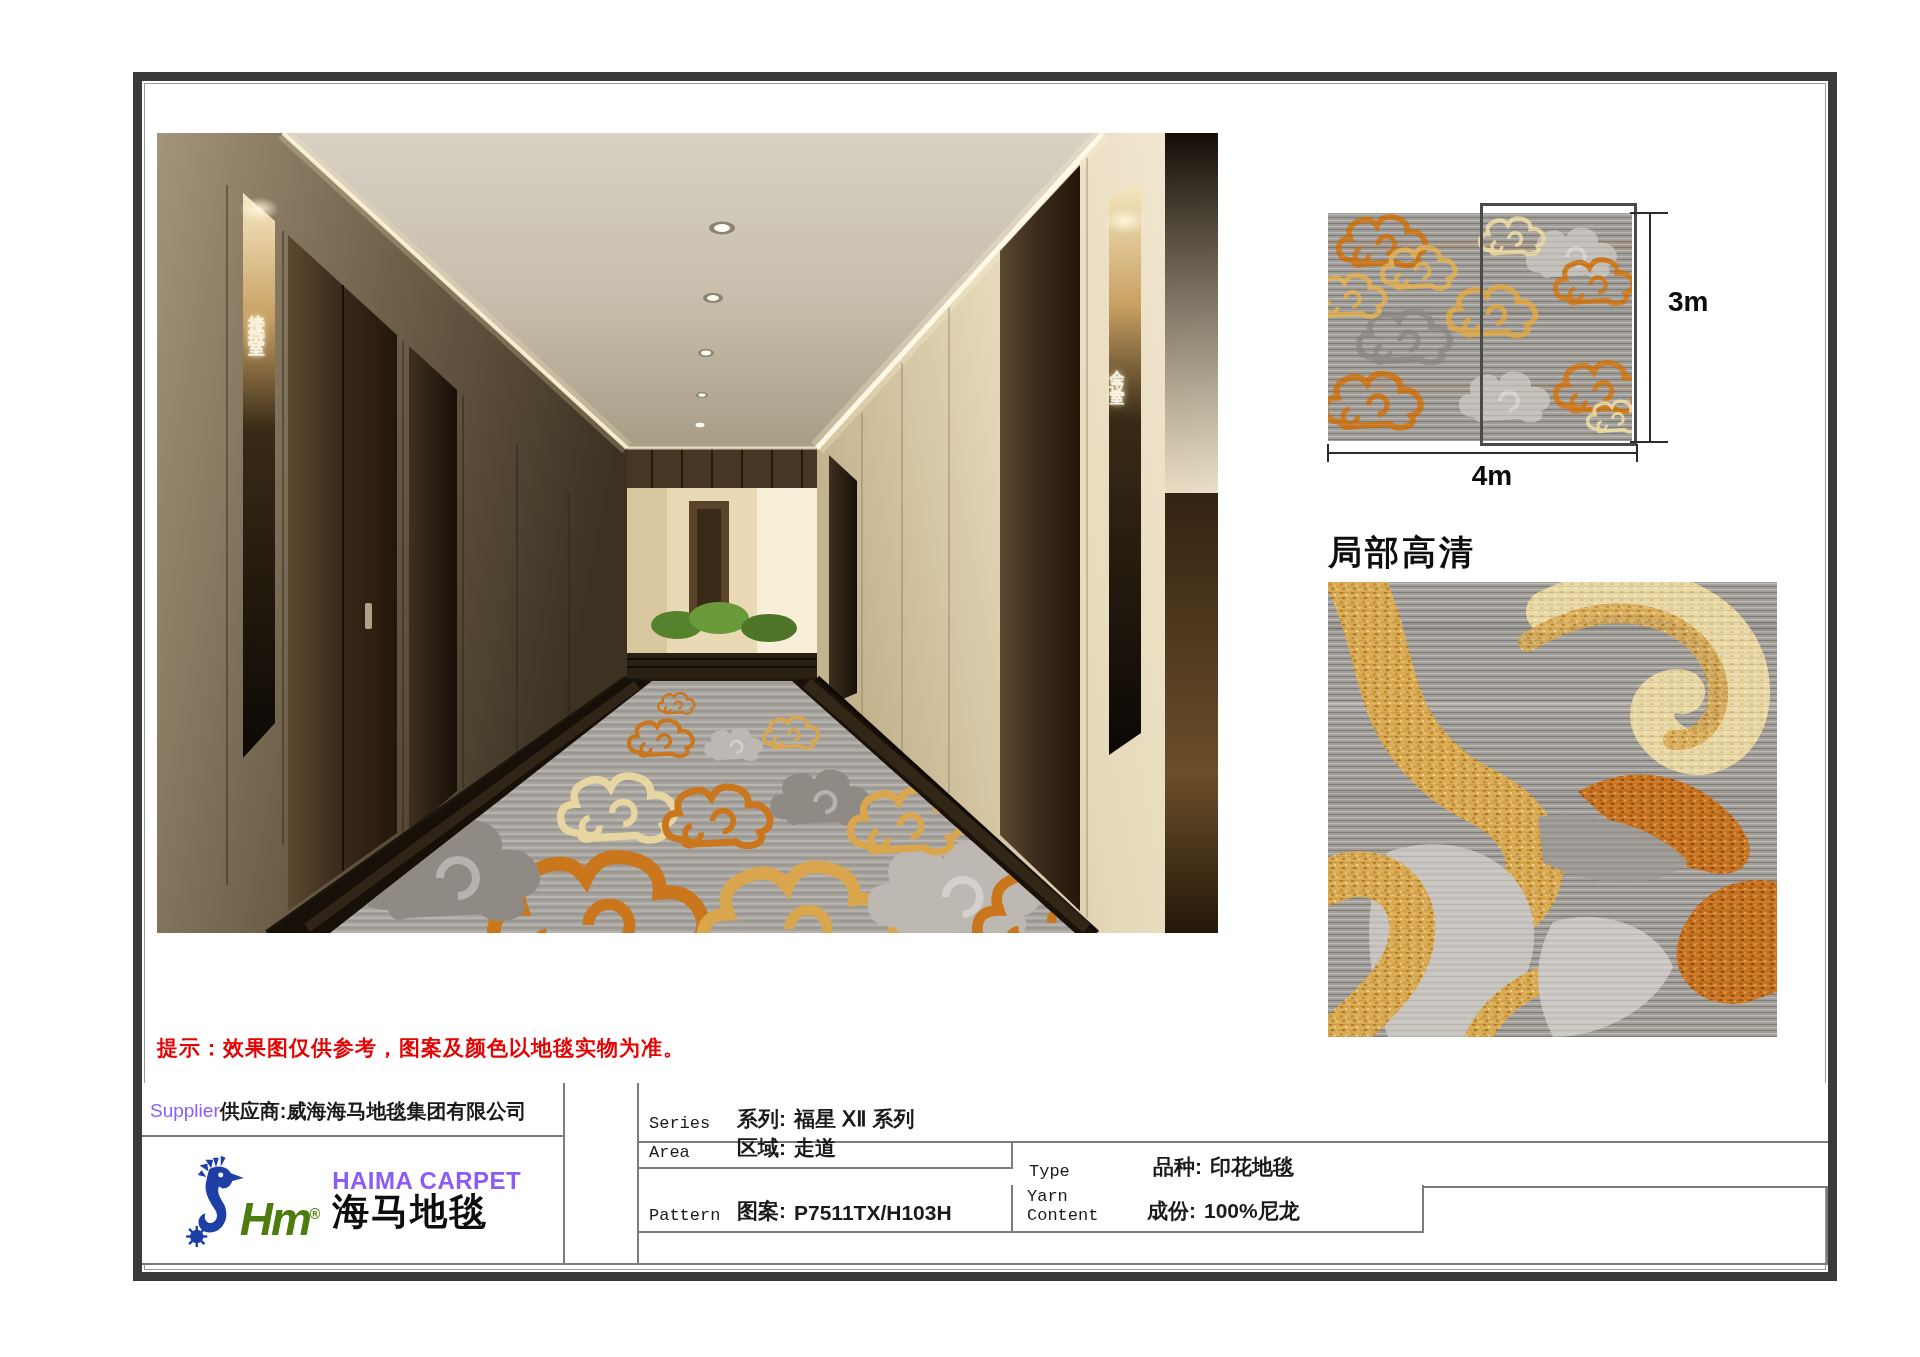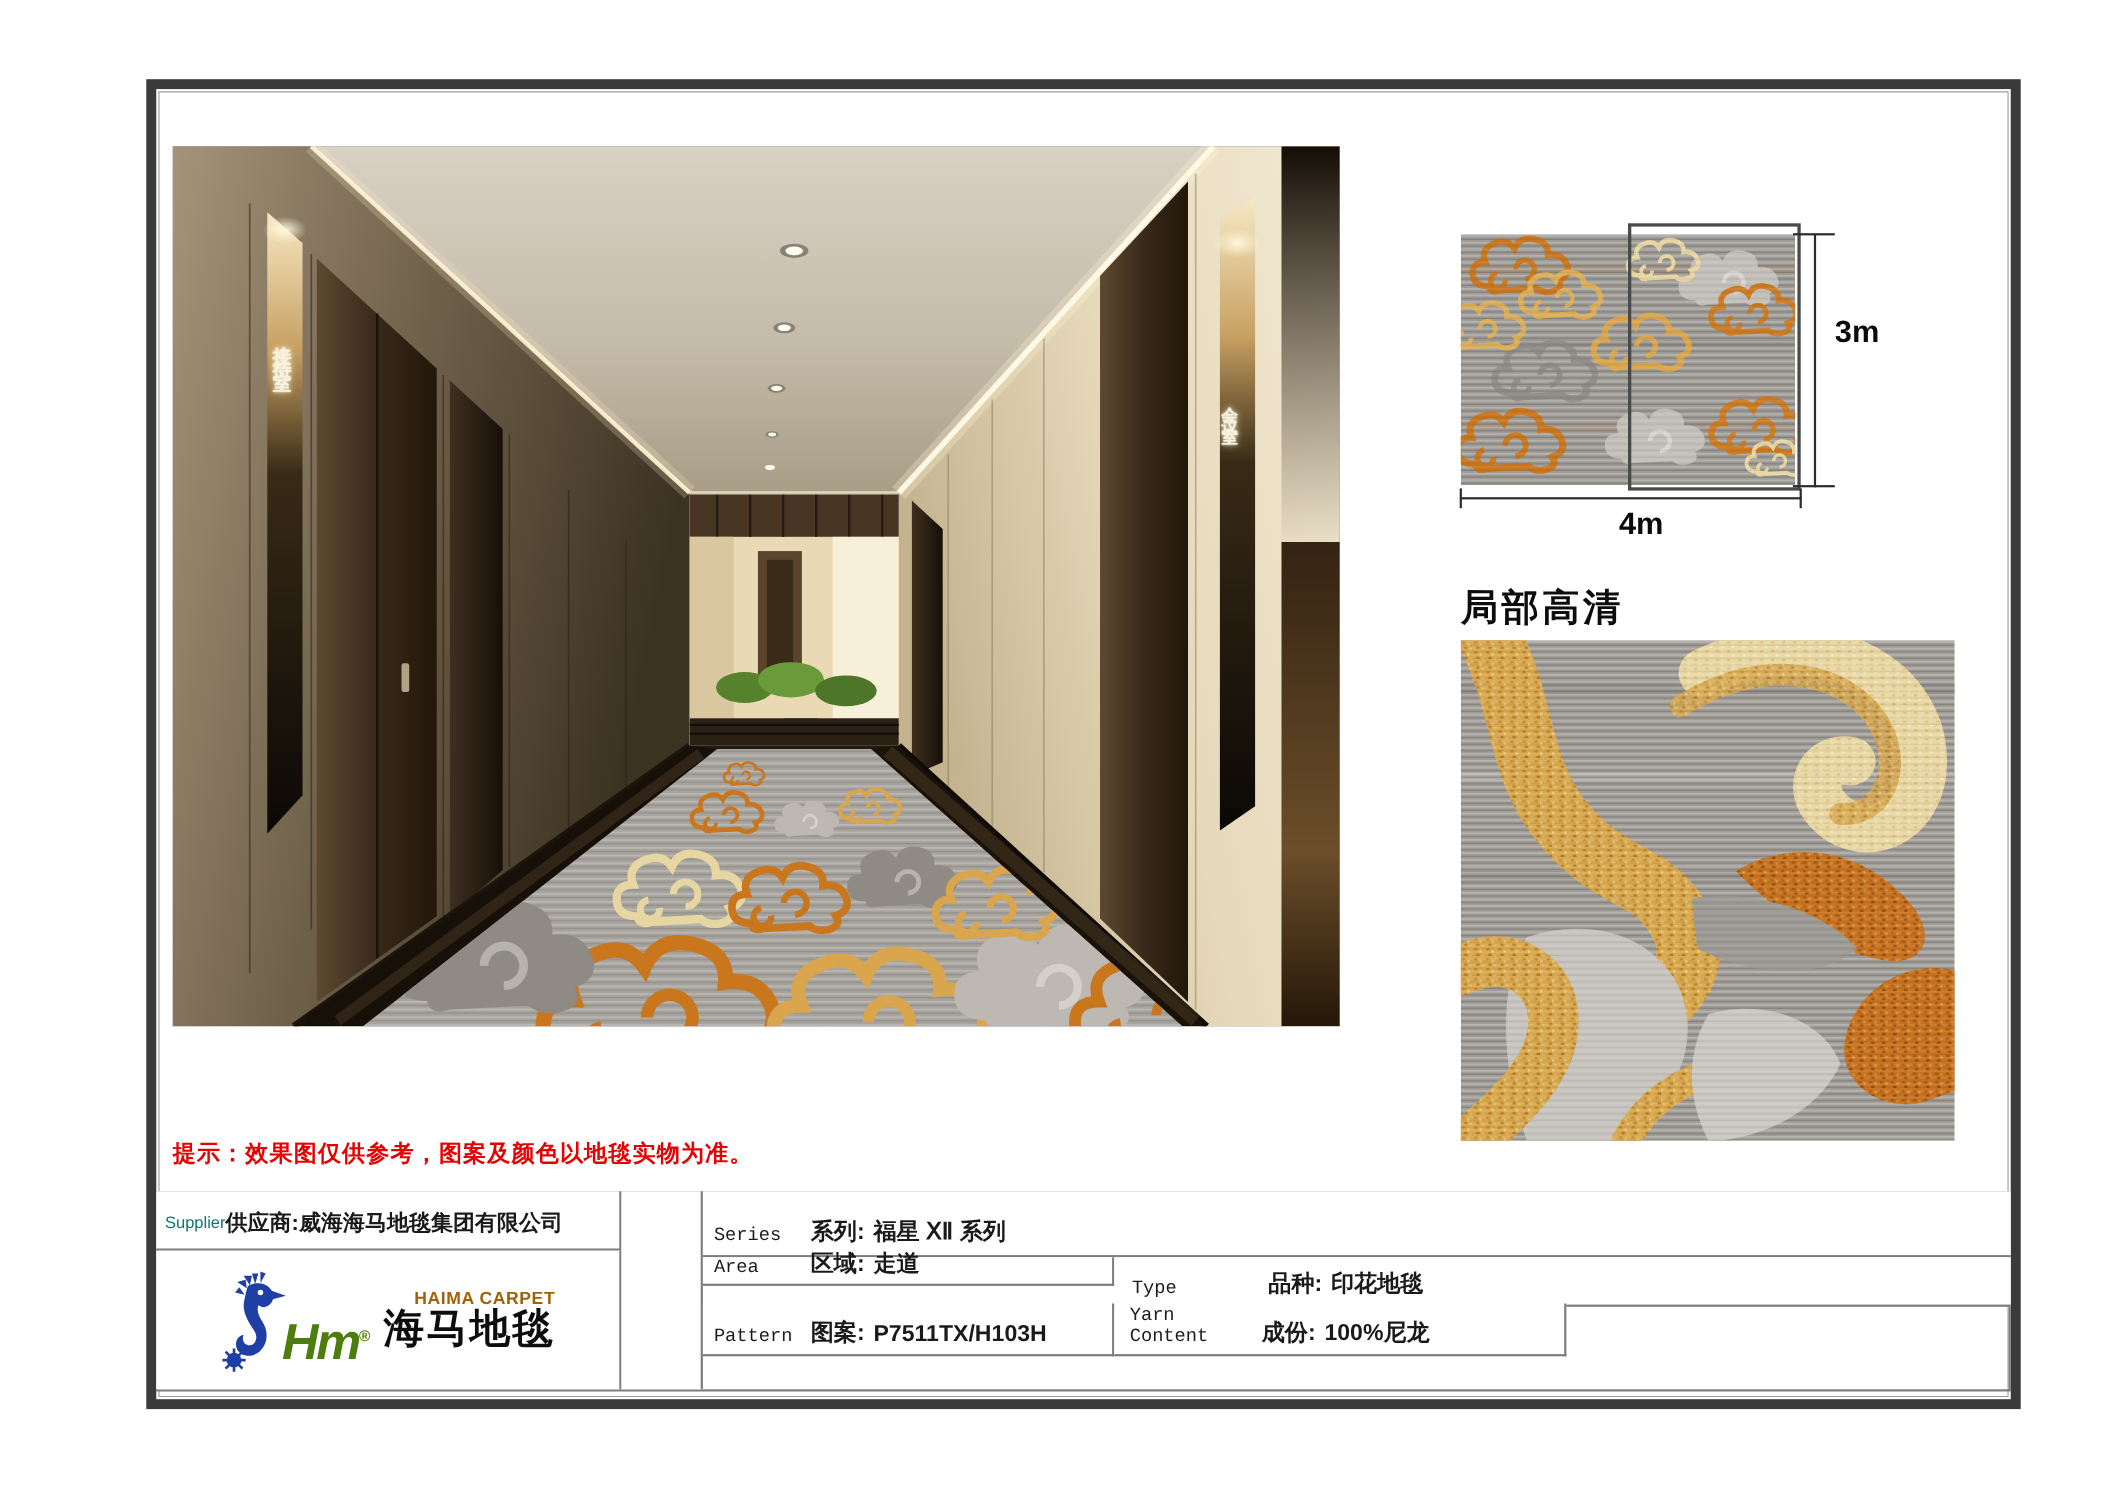--- a/index.html
+++ b/index.html
@@ -34,37 +34,37 @@
   
   #notice{left:157px;top:1034px;font-size:21px;font-weight:bold;color:#e60202;letter-spacing:1px;}
   
   .tcell{position:absolute;box-sizing:border-box;display:flex;align-items:flex-end;background:#fff;}
   .bR{border-right:2px solid #7c7c7c;} .bB{border-bottom:2px solid #7c7c7c;}
   #tbl-outline{left:142px;top:1083px;width:1686px;height:182px;border:2px solid #7c7c7c;box-sizing:border-box;background:transparent;}
   .en{font-family:"Liberation Mono","DejaVu Sans Mono",monospace;font-size:17px;color:#1a1a1a;display:inline-block;}
   .zh{font-size:21px;font-weight:600;color:#1a1a1a;}
   .gap8{margin-right:8px;}
   #c-sup{left:142px;top:1083px;width:423px;height:54px;align-items:center;padding:4px 0 0 8px;}
-  #c-sup .en{font-family:"Liberation Sans",sans-serif;font-size:15px;color:#0f766e;}
+  #c-sup .en{font-family:"Liberation Sans",sans-serif;font-size:19px;color:#8b5cf6;}
   #c-sup .zh{font-size:20px;}
   #c-logo{left:142px;top:1137px;width:423px;height:126px;align-items:center;justify-content:center;}
   #c-gap{left:565px;top:1083px;width:74px;height:180px;}
   #c-series{left:639px;top:1083px;width:1189px;height:60px;padding:0 0 8px 10px;}
   #c-area{left:639px;top:1143px;width:374px;height:26px;padding:0 0 5px 10px;}
   #c-type{left:1013px;top:1143px;width:815px;height:45px;padding:0 0 5px 16px;}
   #c-pattern{left:639px;top:1185px;width:374px;height:48px;padding:0 0 6px 10px;}
   #c-yarn{left:1013px;top:1185px;width:411px;height:48px;padding:0 0 6px 14px;}
   #c-sig{left:1424px;top:1185px;width:404px;height:48px;padding:0 0 6px 12px;}
   .labw88{width:88px;} .labw124{width:124px;} .labw120{width:120px;}
   
   #logo-row{display:flex;align-items:center;}
   #logo-mono{font-size:46px;font-weight:900;font-style:italic;color:#4d7c0f;margin:42px 4px 4px -6px;letter-spacing:-2px;line-height:1;}
   #logo-mono sup{font-size:14px;font-style:normal;letter-spacing:0;}
   #logo-text{margin-left:8px;line-height:1.02;}
-  #brand-en{font-size:16px;font-weight:900;color:#a16207;letter-spacing:0.5px;text-align:right;}
+  #brand-en{font-size:24px;font-weight:900;color:#8b5cf6;letter-spacing:0.5px;}
   #brand-zh{font-size:37px;font-weight:900;color:#0d0d0d;letter-spacing:2px;}
 </style>
 </head>
 <body>
 
 <div class="canvas">
 
   <svg width="0" height="0" style="position:absolute" aria-hidden="true">
     <defs>
       <g id="cl">

